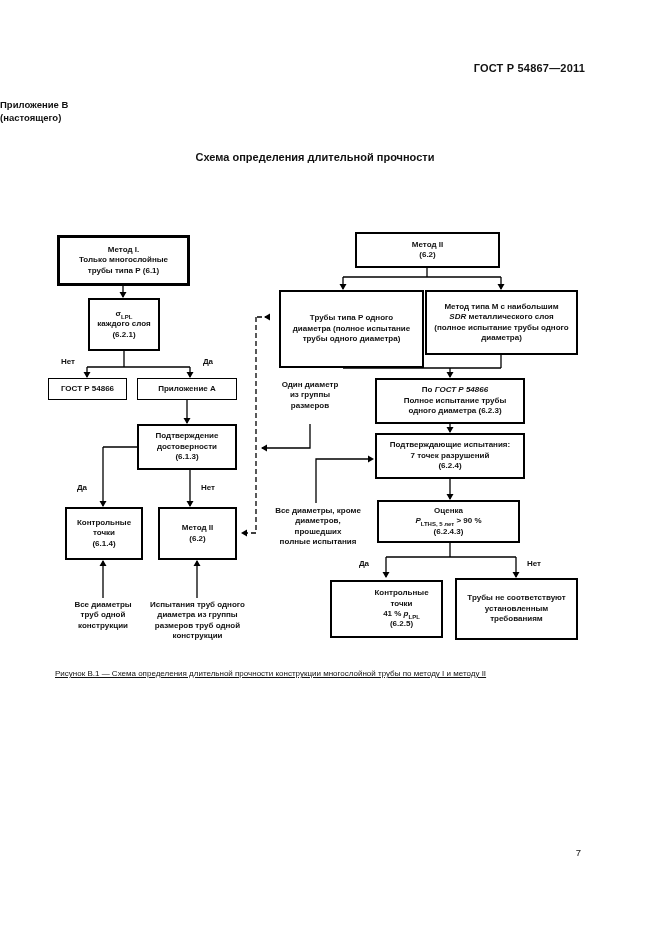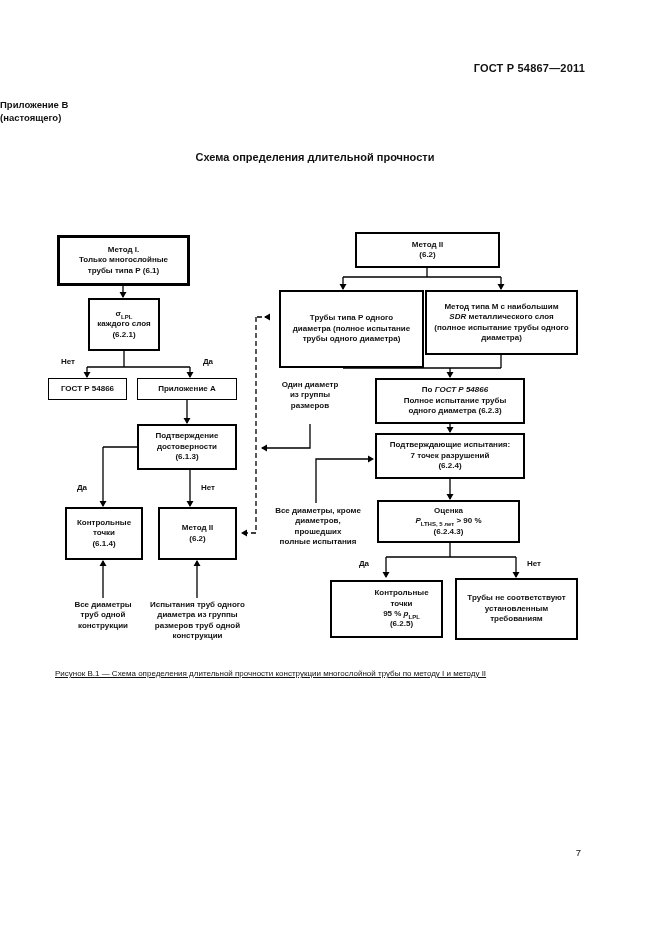--- a/index.html
+++ b/index.html
@@ -167,21 +167,21 @@
       <div>
         <span style="display:block;">Оценка</span>
         <span style="display:block;"><i>P</i><sub>LTHS, 5 лет</sub><span> &gt; 90 %</span></span>
         <span style="display:block;">(6.2.4.3)</span>
       </div>
     </div>
 
     <div class="fc-box" style="left:330px; top:580px; width:113px; height:58px;padding-left:32px;">
       <div>
         <span style="display:block;">Контрольные точки</span>
-        <span style="display:block;"><span>95 % </span><i>p</i><sub>LPL</sub></span>
+        <span style="display:block;"><span>41 % </span><i>p</i><sub>LPL</sub></span>
         <span style="display:block;">(6.2.5)</span>
       </div>
     </div>
 
     <div class="fc-box pre" style="left:455px; top:578px; width:123px; height:62px;text-align:center;">Трубы не соответствуют
 установленным
 требованиям</div>
 
     <div class="ann pre" style="left:265px; top:380px; width:90px;">Один диаметр
 из группы

